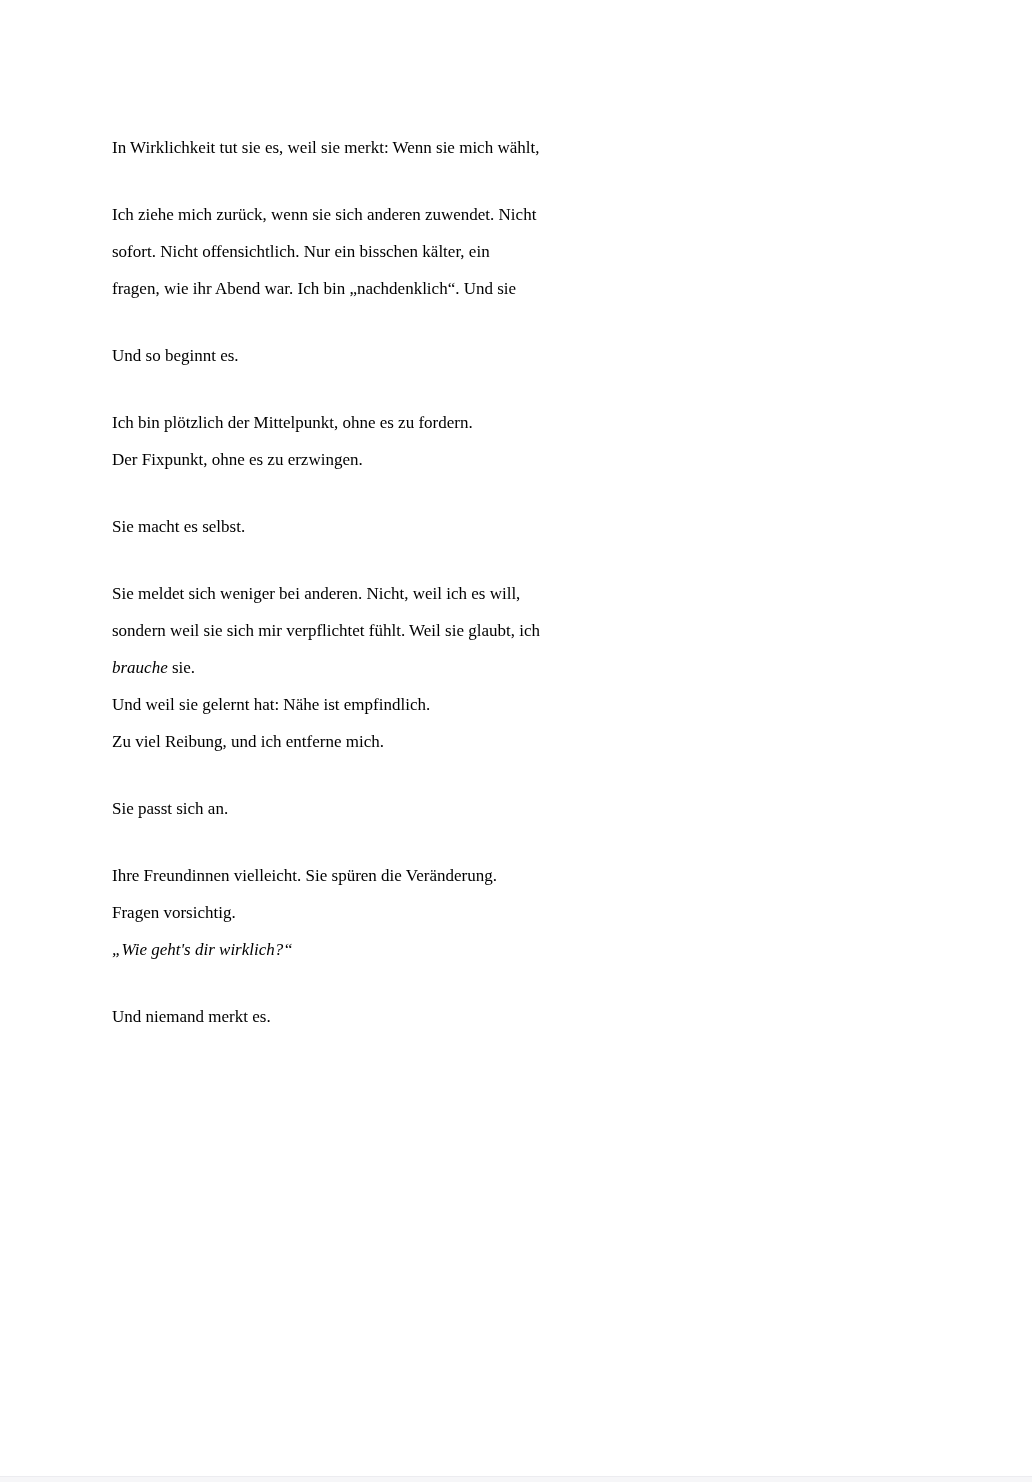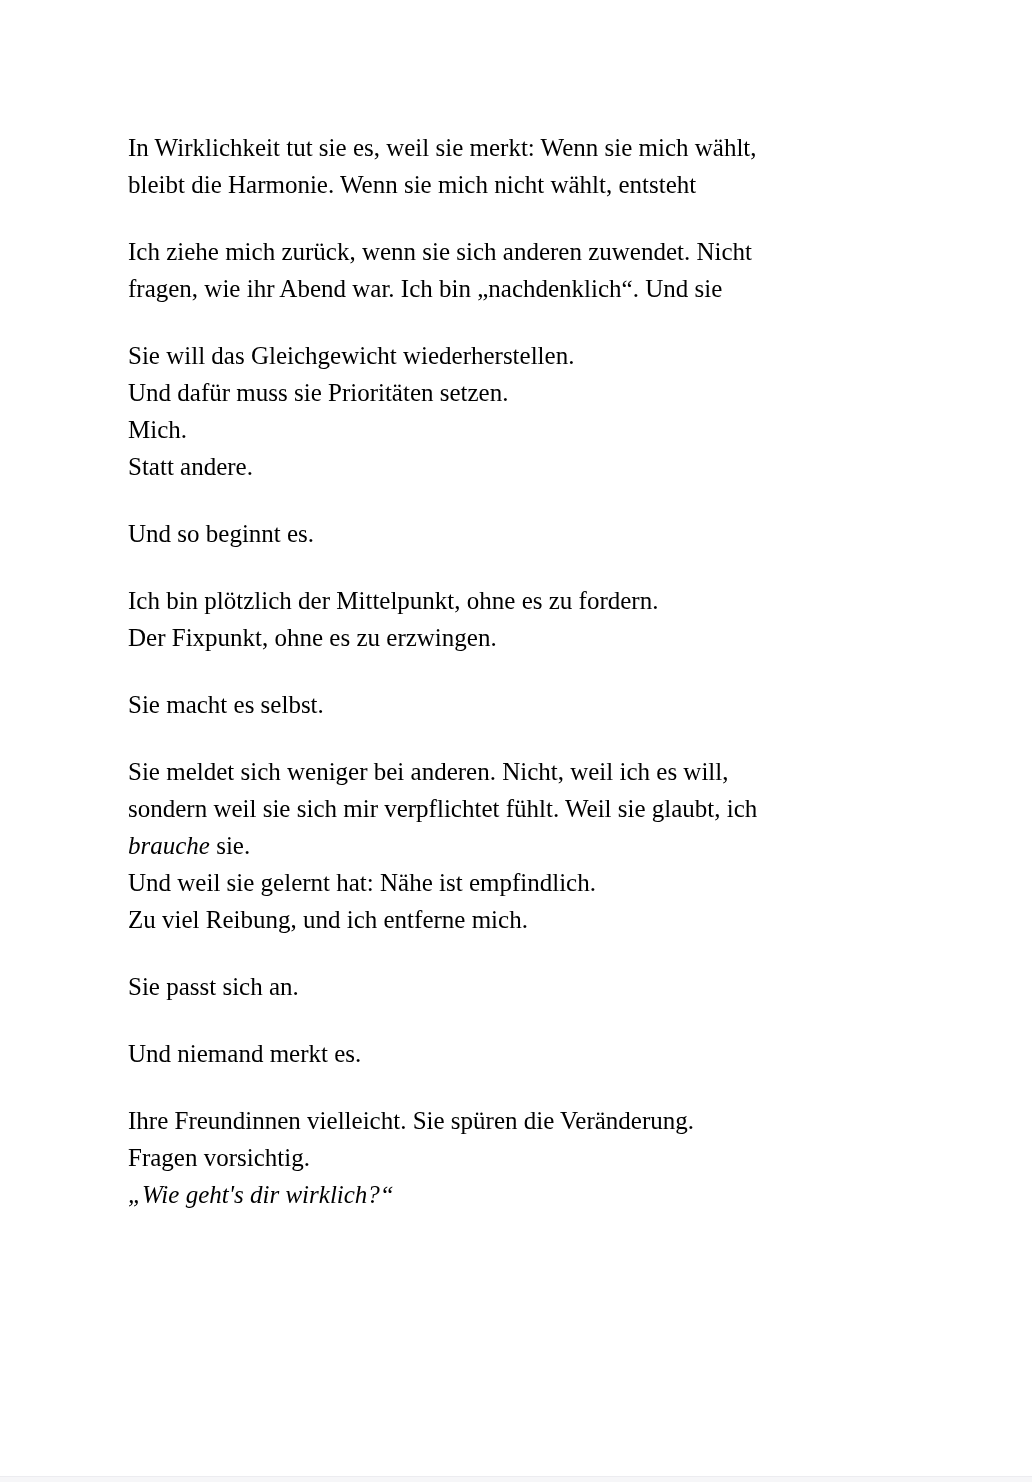--- a/index.html
+++ b/index.html
@@ -9,25 +9,25 @@
   }
   .page {
     position: relative;
     width: 1032px;
     height: 1482px;
     background: #ffffff;
     overflow: hidden;
   }
   .text-block {
     position: absolute;
-    left: 128px;
+    left: 112px;
     top: 129px;
     width: 795px;
     font-family: "Liberation Serif", serif;
-    font-size: 25px;
+    font-size: 17px;
     line-height: 37px;
     color: #000000;
   }
   .para {
     margin: 0 0 30px 0;
     padding: 0;
   }
   .line {
     display: block;
     white-space: nowrap;
@@ -46,31 +46,25 @@
     border-top: 1px solid #ececf0;
   }
 </style>
 </head>
 <body>
 
 <div class="page">
   <div class="text-block">
       <p class="para">
         <span class="line"><span>In Wirklichkeit tut sie es, weil sie merkt: Wenn sie mich wählt,</span></span>
-        <span class="line"><span>bleibt die Harmonie. Wenn sie mich nicht wählt, entsteht</span></span>
       </p>
       <p class="para">
         <span class="line"><span>Ich ziehe mich zurück, wenn sie sich anderen zuwendet. Nicht</span></span>
+        <span class="line"><span>sofort. Nicht offensichtlich. Nur ein bisschen kälter, ein</span></span>
         <span class="line"><span>fragen, wie ihr Abend war. Ich bin „nachdenklich“. Und sie</span></span>
-      </p>
-      <p class="para">
-        <span class="line"><span>Sie will das Gleichgewicht wiederherstellen.</span></span>
-        <span class="line"><span>Und dafür muss sie Prioritäten setzen.</span></span>
-        <span class="line"><span>Mich.</span></span>
-        <span class="line"><span>Statt andere.</span></span>
       </p>
       <p class="para">
         <span class="line"><span>Und so beginnt es.</span></span>
       </p>
       <p class="para">
         <span class="line"><span>Ich bin plötzlich der Mittelpunkt, ohne es zu fordern.</span></span>
         <span class="line"><span>Der Fixpunkt, ohne es zu erzwingen.</span></span>
       </p>
       <p class="para">
         <span class="line"><span>Sie macht es selbst.</span></span>
@@ -79,22 +73,22 @@
         <span class="line"><span>Sie meldet sich weniger bei anderen. Nicht, weil ich es will,</span></span>
         <span class="line"><span>sondern weil sie sich mir verpflichtet fühlt. Weil sie glaubt, ich</span></span>
         <span class="line"><em>brauche</em><span> sie.</span></span>
         <span class="line"><span>Und weil sie gelernt hat: Nähe ist empfindlich.</span></span>
         <span class="line"><span>Zu viel Reibung, und ich entferne mich.</span></span>
       </p>
       <p class="para">
         <span class="line"><span>Sie passt sich an.</span></span>
       </p>
       <p class="para">
-        <span class="line"><span>Und niemand merkt es.</span></span>
-      </p>
-      <p class="para">
         <span class="line"><span>Ihre Freundinnen vielleicht. Sie spüren die Veränderung.</span></span>
         <span class="line"><span>Fragen vorsichtig.</span></span>
         <span class="line"><em>„Wie geht's dir wirklich?“</em></span>
+      </p>
+      <p class="para">
+        <span class="line"><span>Und niemand merkt es.</span></span>
       </p>
     </div>
   <div class="bottom-edge"></div>
 </div>
 
 </body></html>

